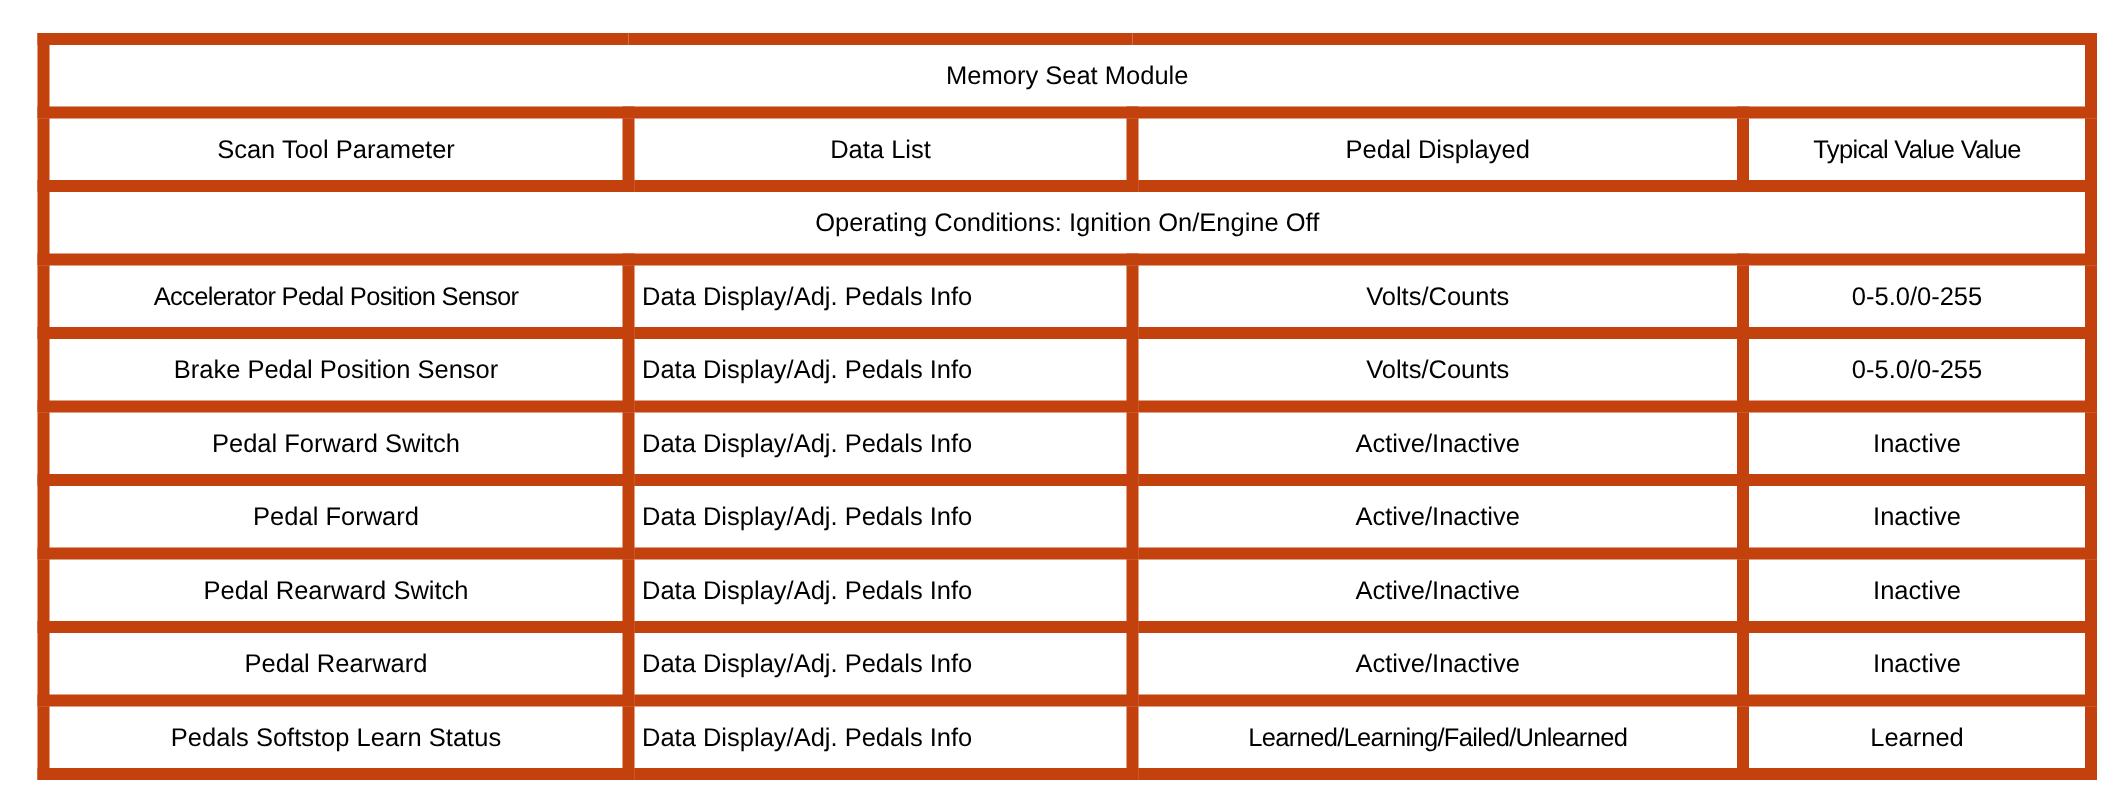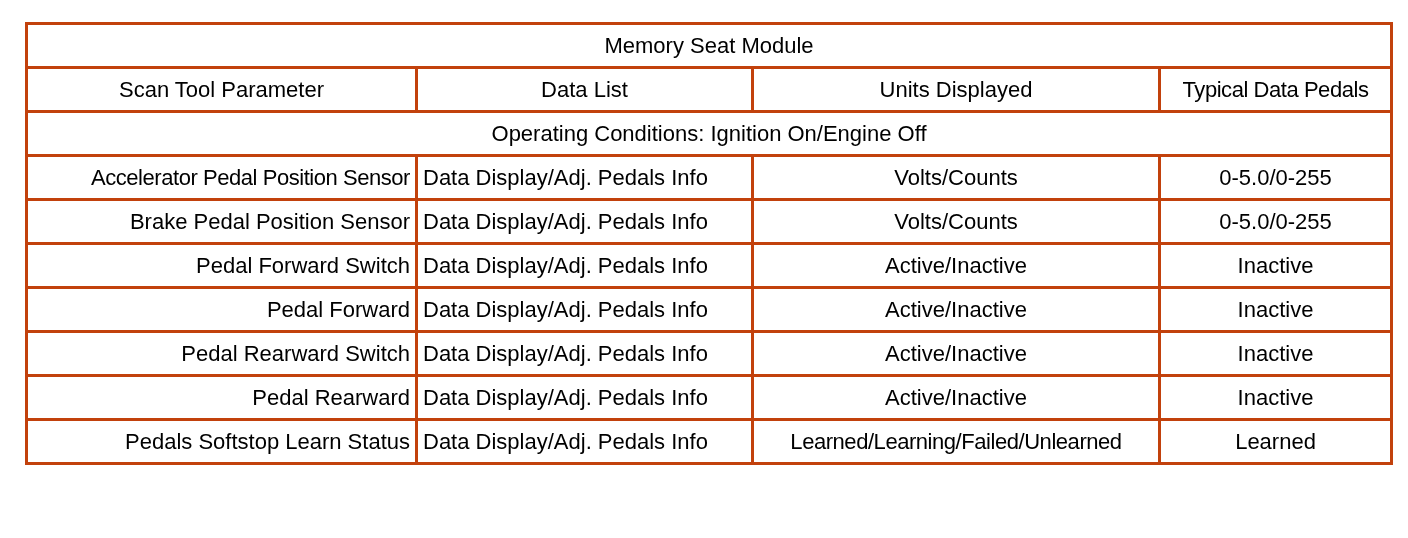--- a/index.html
+++ b/index.html
@@ -33,25 +33,25 @@
     background: #ffffff;
   }
 
   #spec-table col.c-param  { width: 390px; }
   #spec-table col.c-list   { width: 336px; }
   #spec-table col.c-units  { width: 407px; }
   #spec-table col.c-value  { width: 232px; }
 
   #spec-table td,
   #spec-table th {
-    border: 3px solid #c2410c;
+    border: 8px solid #c2410c;
     padding: 0 5px;
     height: 41px;
     line-height: 1.05;
-    font-size: 22px;
+    font-size: 17px;
     font-weight: normal;
     white-space: nowrap;
     overflow: hidden;
     vertical-align: middle;
     background: #ffffff;
   }
 
   .title-cell {
     text-align: center;
     font-weight: bold;
@@ -66,21 +66,21 @@
     height: 42px;
   }
 
   .section-cell {
     text-align: center;
     font-weight: bold;
     font-size: 23px;
     height: 41px;
   }
 
-  .cell-param { text-align: right; }
+  .cell-param { text-align: center; }
   .cell-list  { text-align: left; }
   .cell-units { text-align: center; }
   .cell-value { text-align: center; }
 
   
   .fit-tight {
     letter-spacing: -0.45px;
   }
 </style>
 </head>
@@ -97,22 +97,22 @@
     </colgroup>
     <tbody>
 
       <tr>
         <td class="title-cell" colspan="4">Memory Seat Module</td>
       </tr>
 
       <tr>
         <th class="col-head">Scan Tool Parameter</th>
         <th class="col-head">Data List</th>
-        <th class="col-head">Units Displayed</th>
-        <th class="col-head fit-tight">Typical Data Pedals</th>
+        <th class="col-head">Pedal Displayed</th>
+        <th class="col-head fit-tight">Typical Value Value</th>
       </tr>
 
       <tr>
         <td class="section-cell" colspan="4">Operating Conditions: Ignition On/Engine Off</td>
       </tr>
 
       <tr>
         <td class="cell-param fit-tight">Accelerator Pedal Position Sensor</td>
         <td class="cell-list">Data Display/Adj. Pedals Info</td>
         <td class="cell-units">Volts/Counts</td>

